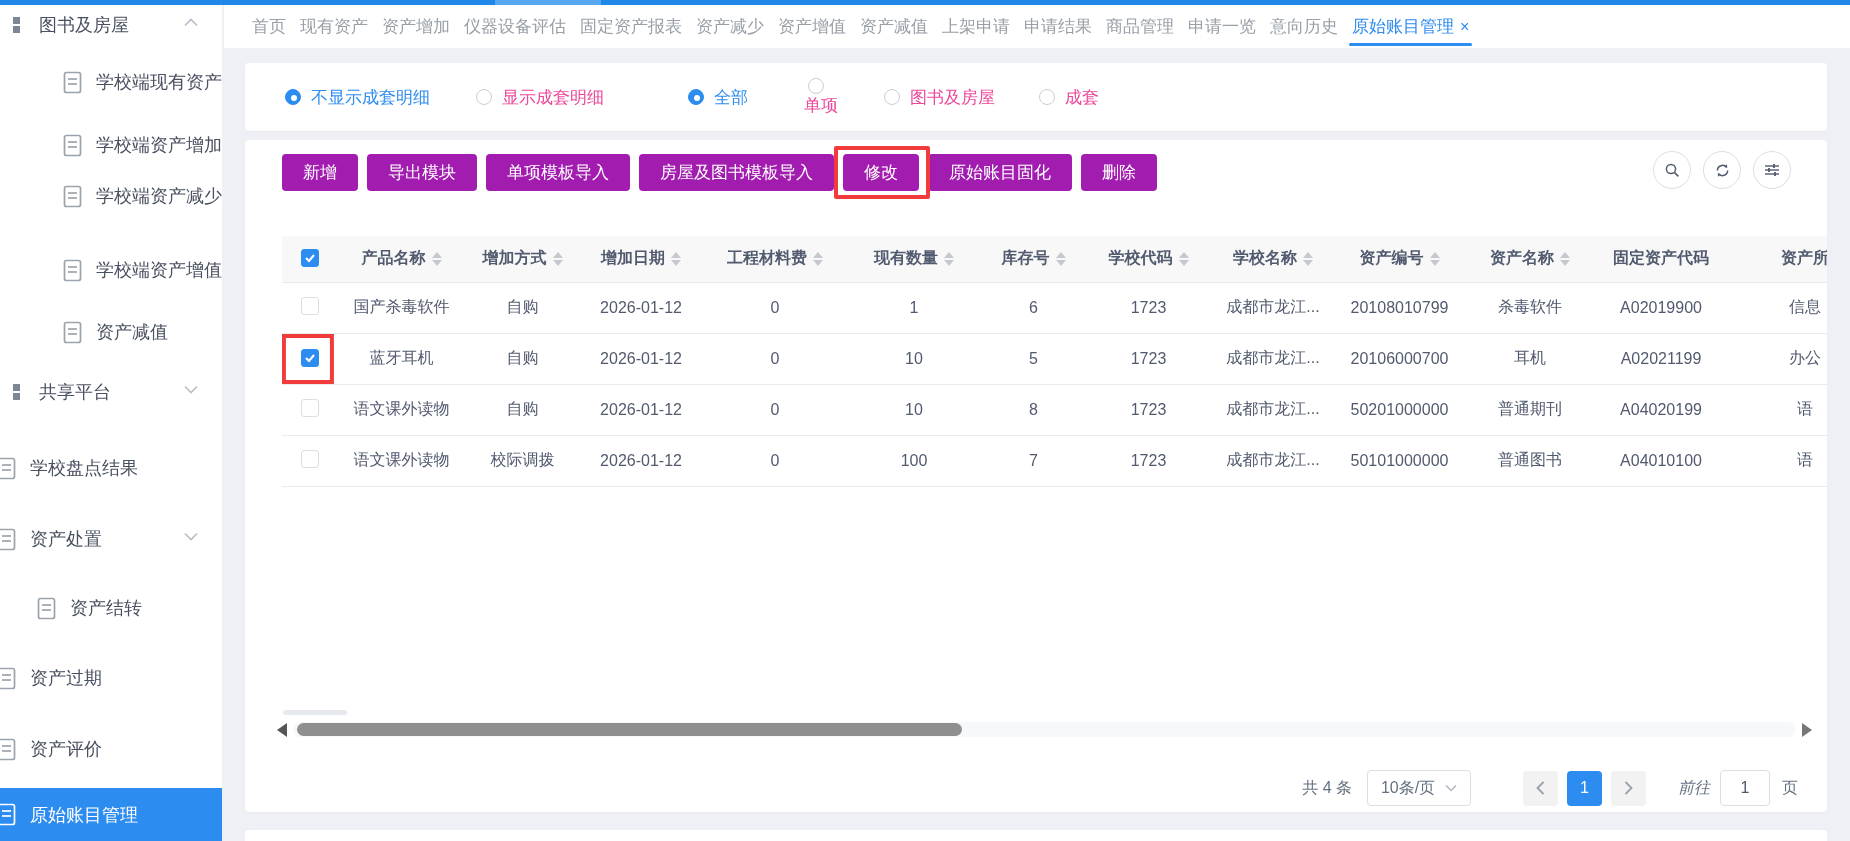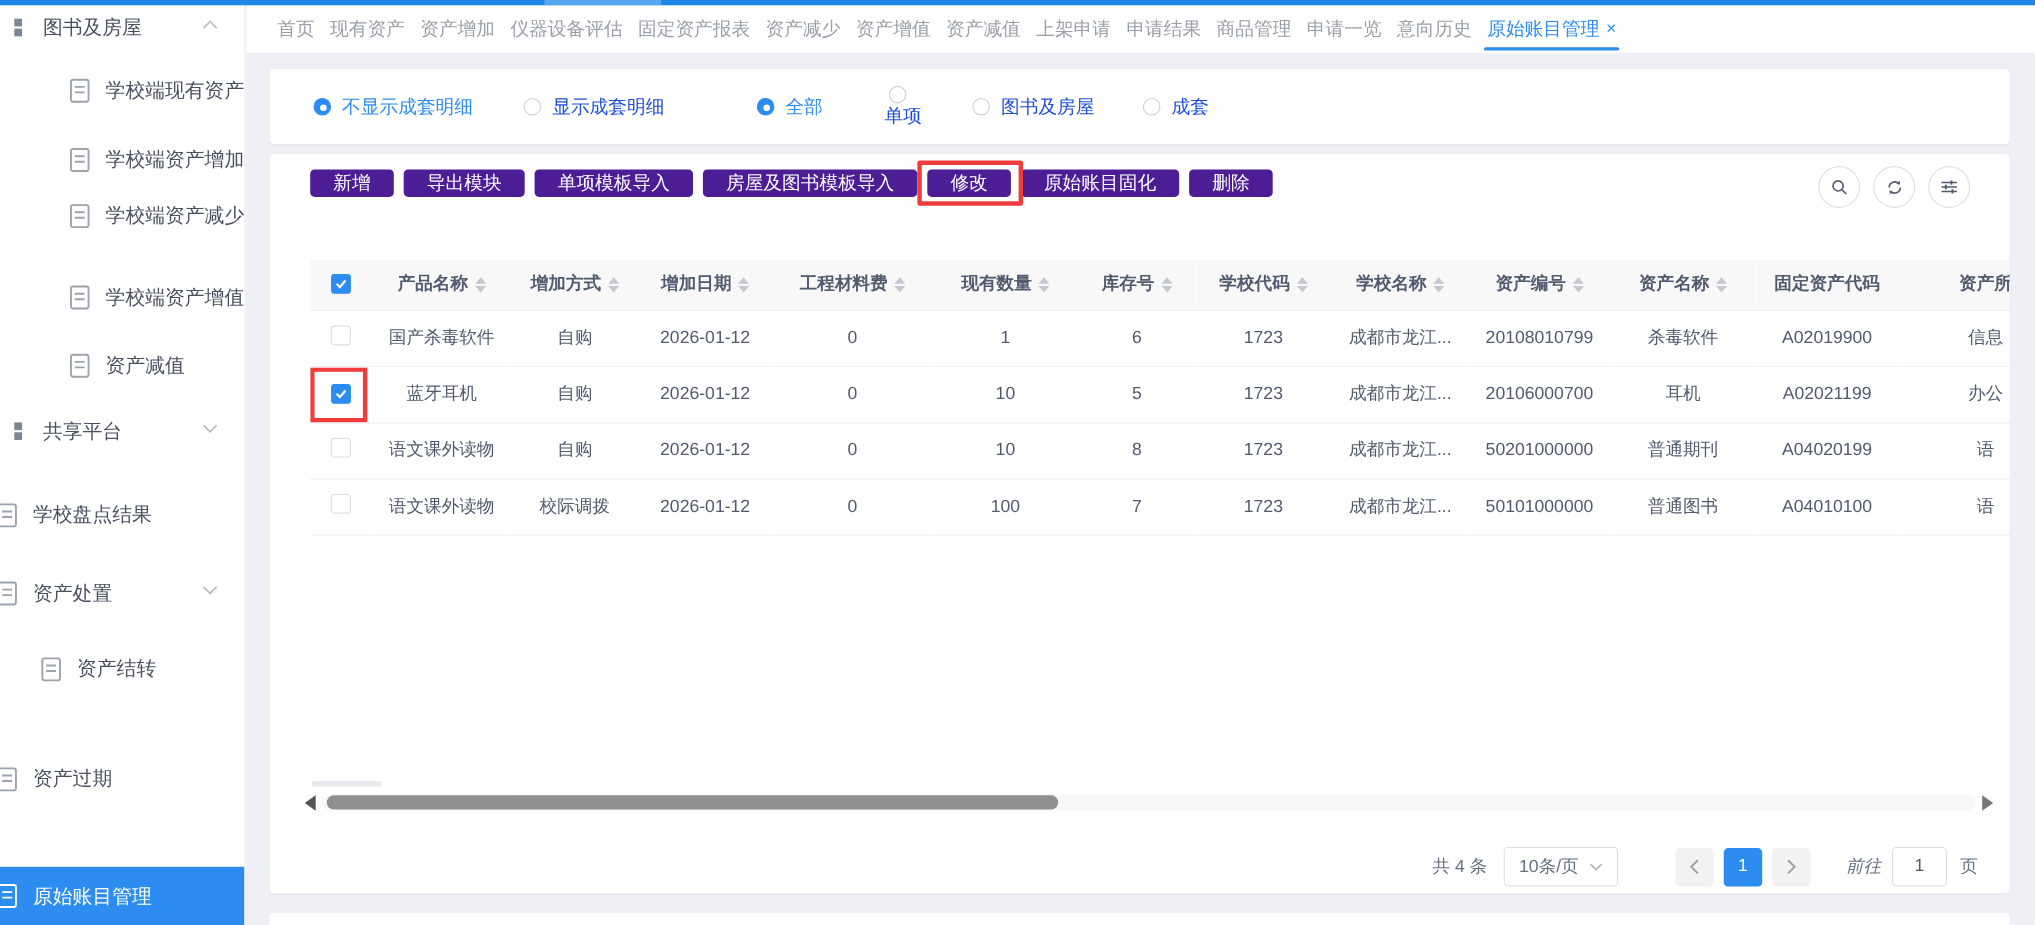--- a/index.html
+++ b/index.html
@@ -15,48 +15,48 @@
   .sidebar { position:absolute; left:0; top:5px; width:223px; height:836px; background:#fff; border-right:1px solid #eef0f3; }
   .sb-item { position:absolute; left:0; right:0; height:30px; display:flex; align-items:center; font-size:18px; color:#495060; cursor:pointer; }
   .sb-item .ic { flex:0 0 auto; }
   .sb-label { margin-left:13px; white-space:nowrap; }
   .sb-chev { position:absolute; right:24px; top:8px; }
   .lv-g  { padding-left:10px; }
   .lv-1  { padding-left:62px; }
   .lv-0b { padding-left:-4px; }
   .lv-0b .ic { margin-left:-4px; }
   .s0{top:5px;} .s1{top:62px;} .s2{top:125px;} .s3{top:176px;} .s4{top:250px;} .s5{top:312px;}
-  .s6{top:372px;} .s7{top:448px;} .s8{top:519px;} .s9{top:588px;padding-left:40px;} .s10{top:688px;} .s11{top:729px;}
+  .s6{top:372px;} .s7{top:448px;} .s8{top:519px;} .s9{top:588px;padding-left:40px;} .s10{top:658px;} .s11{top:729px;}
   .s12{top:783px; height:53px; background:#2d8cf0; color:#fff; }
 
   
   .tabbar { position:absolute; left:224px; top:5px; width:1626px; height:43px; background:#fff; display:flex; align-items:center; padding-left:21px; }
   .tab { position:relative; height:39px; display:flex; align-items:center; gap:6px; padding:0 7px; font-size:17px; color:#99a0a8; cursor:pointer; white-space:nowrap; }
   .tab.active { color:#2d8cf0; }
   .tab .underline { position:absolute; left:4px; right:4px; bottom:0; height:3px; background:#2d8cf0; border-radius:2px; }
   .tab-close { font-size:16px; color:#2d8cf0; }
 
   
   .panel1 { position:absolute; left:245px; top:63px; width:1582px; height:68px; background:#fff; border-radius:4px; box-shadow:0 1px 2px rgba(0,0,0,.04); }
   .panel2 { position:absolute; left:245px; top:140px; width:1582px; height:672px; background:#fff; border-radius:4px; box-shadow:0 1px 2px rgba(0,0,0,.04); }
   .bottom-strip { position:absolute; left:245px; top:830px; width:1582px; height:11px; background:#fff; border-radius:4px 4px 0 0; }
 
   
   .radio-row { display:flex; align-items:center; height:100%; padding-left:40px; font-size:17px; }
   .radio { display:flex; align-items:center; cursor:pointer; }
   .r-circle { width:16px; height:16px; border-radius:50%; border:1px solid #c9ced6; background:#fff; position:relative; }
   .radio.sel .r-circle { background:#2d8cf0; border-color:#2d8cf0; }
   .radio.sel .r-circle::after { content:""; position:absolute; left:5px; top:5px; width:6px; height:6px; border-radius:50%; background:#fff; }
-  .r-label { margin-left:10px; color:#1d4ed8; }
+  .r-label { margin-left:10px; color:#ec4899; }
   .radio.sel .r-label { color:#2d8cf0; }
   .m1{margin-right:46px;} .m2{margin-right:84px;} .m3{margin-right:46px;} .m4{margin-right:46px;flex-direction:column;} .m5{margin-right:44px;}
 
   
   .toolbar { position:absolute; left:37px; top:14px; display:flex; gap:9px; align-items:center; }
-  .btn { height:25px; padding:0 21px; background:#4c1d95; color:#fff; font-size:17px; border:none; border-radius:4px; display:flex; align-items:center; justify-content:center; cursor:pointer; white-space:nowrap; font-family:inherit; }
+  .btn { height:37px; padding:0 21px; background:#a21caf; color:#fff; font-size:17px; border:none; border-radius:4px; display:flex; align-items:center; justify-content:center; cursor:pointer; white-space:nowrap; font-family:inherit; }
   .btn-wrap { position:relative; }
   .red-frame-btn { position:absolute; left:-9px; right:-11px; top:-8px; bottom:-8px; border:4px solid #f23c3c; border-radius:2px; pointer-events:none; }
 
   .circle-btns { position:absolute; top:11px; right:36px; display:flex; gap:12px; }
   .cbtn { width:38px; height:38px; border-radius:50%; border:1px solid #dcdee2; background:#fff; display:flex; align-items:center; justify-content:center; cursor:pointer; }
 
   
   .tablewrap { position:absolute; left:37px; top:96px; width:1545px; overflow:hidden; }
   table.tbl { width:1603px; table-layout:fixed; border-collapse:collapse; font-size:16px; color:#515a6e; }
   .tbl th { height:46px; background:#f8f8f9; font-weight:bold; text-align:center; border-bottom:1px solid #e8eaec; white-space:nowrap; overflow:hidden; }
@@ -184,20 +184,28 @@
         </svg>
       <span class="sb-label">资产结转</span>
     </div>
     <div class="sb-item lv-0b s10">
       <svg class="ic" width="21" height="23" viewBox="0 0 21 23">
           <rect x="2.5" y="1.5" width="16" height="20" rx="2" fill="none" stroke="#9ba3ad" stroke-width="1.7"></rect>
           <line x1="6" y1="8" x2="15" y2="8" stroke="#9ba3ad" stroke-width="1.7"></line>
           <line x1="6" y1="13" x2="15" y2="13" stroke="#9ba3ad" stroke-width="1.7"></line>
         </svg>
       <span class="sb-label">资产过期</span>
+    </div>
+    <div class="sb-item lv-0b s11">
+      <svg class="ic" width="21" height="23" viewBox="0 0 21 23">
+          <rect x="2.5" y="1.5" width="16" height="20" rx="2" fill="none" stroke="#9ba3ad" stroke-width="1.7"></rect>
+          <line x1="6" y1="8" x2="15" y2="8" stroke="#9ba3ad" stroke-width="1.7"></line>
+          <line x1="6" y1="13" x2="15" y2="13" stroke="#9ba3ad" stroke-width="1.7"></line>
+        </svg>
+      <span class="sb-label">资产评价</span>
     </div>
     <div class="sb-item lv-0b s12">
       <svg class="ic" width="21" height="23" viewBox="0 0 21 23">
           <rect x="2.5" y="1.5" width="16" height="20" rx="2" fill="none" stroke="#ffffff" stroke-width="1.7"></rect>
           <line x1="6" y1="8" x2="15" y2="8" stroke="#ffffff" stroke-width="1.7"></line>
           <line x1="6" y1="13" x2="15" y2="13" stroke="#ffffff" stroke-width="1.7"></line>
         </svg>
       <span class="sb-label">原始账目管理</span>
     </div>
   </div>

